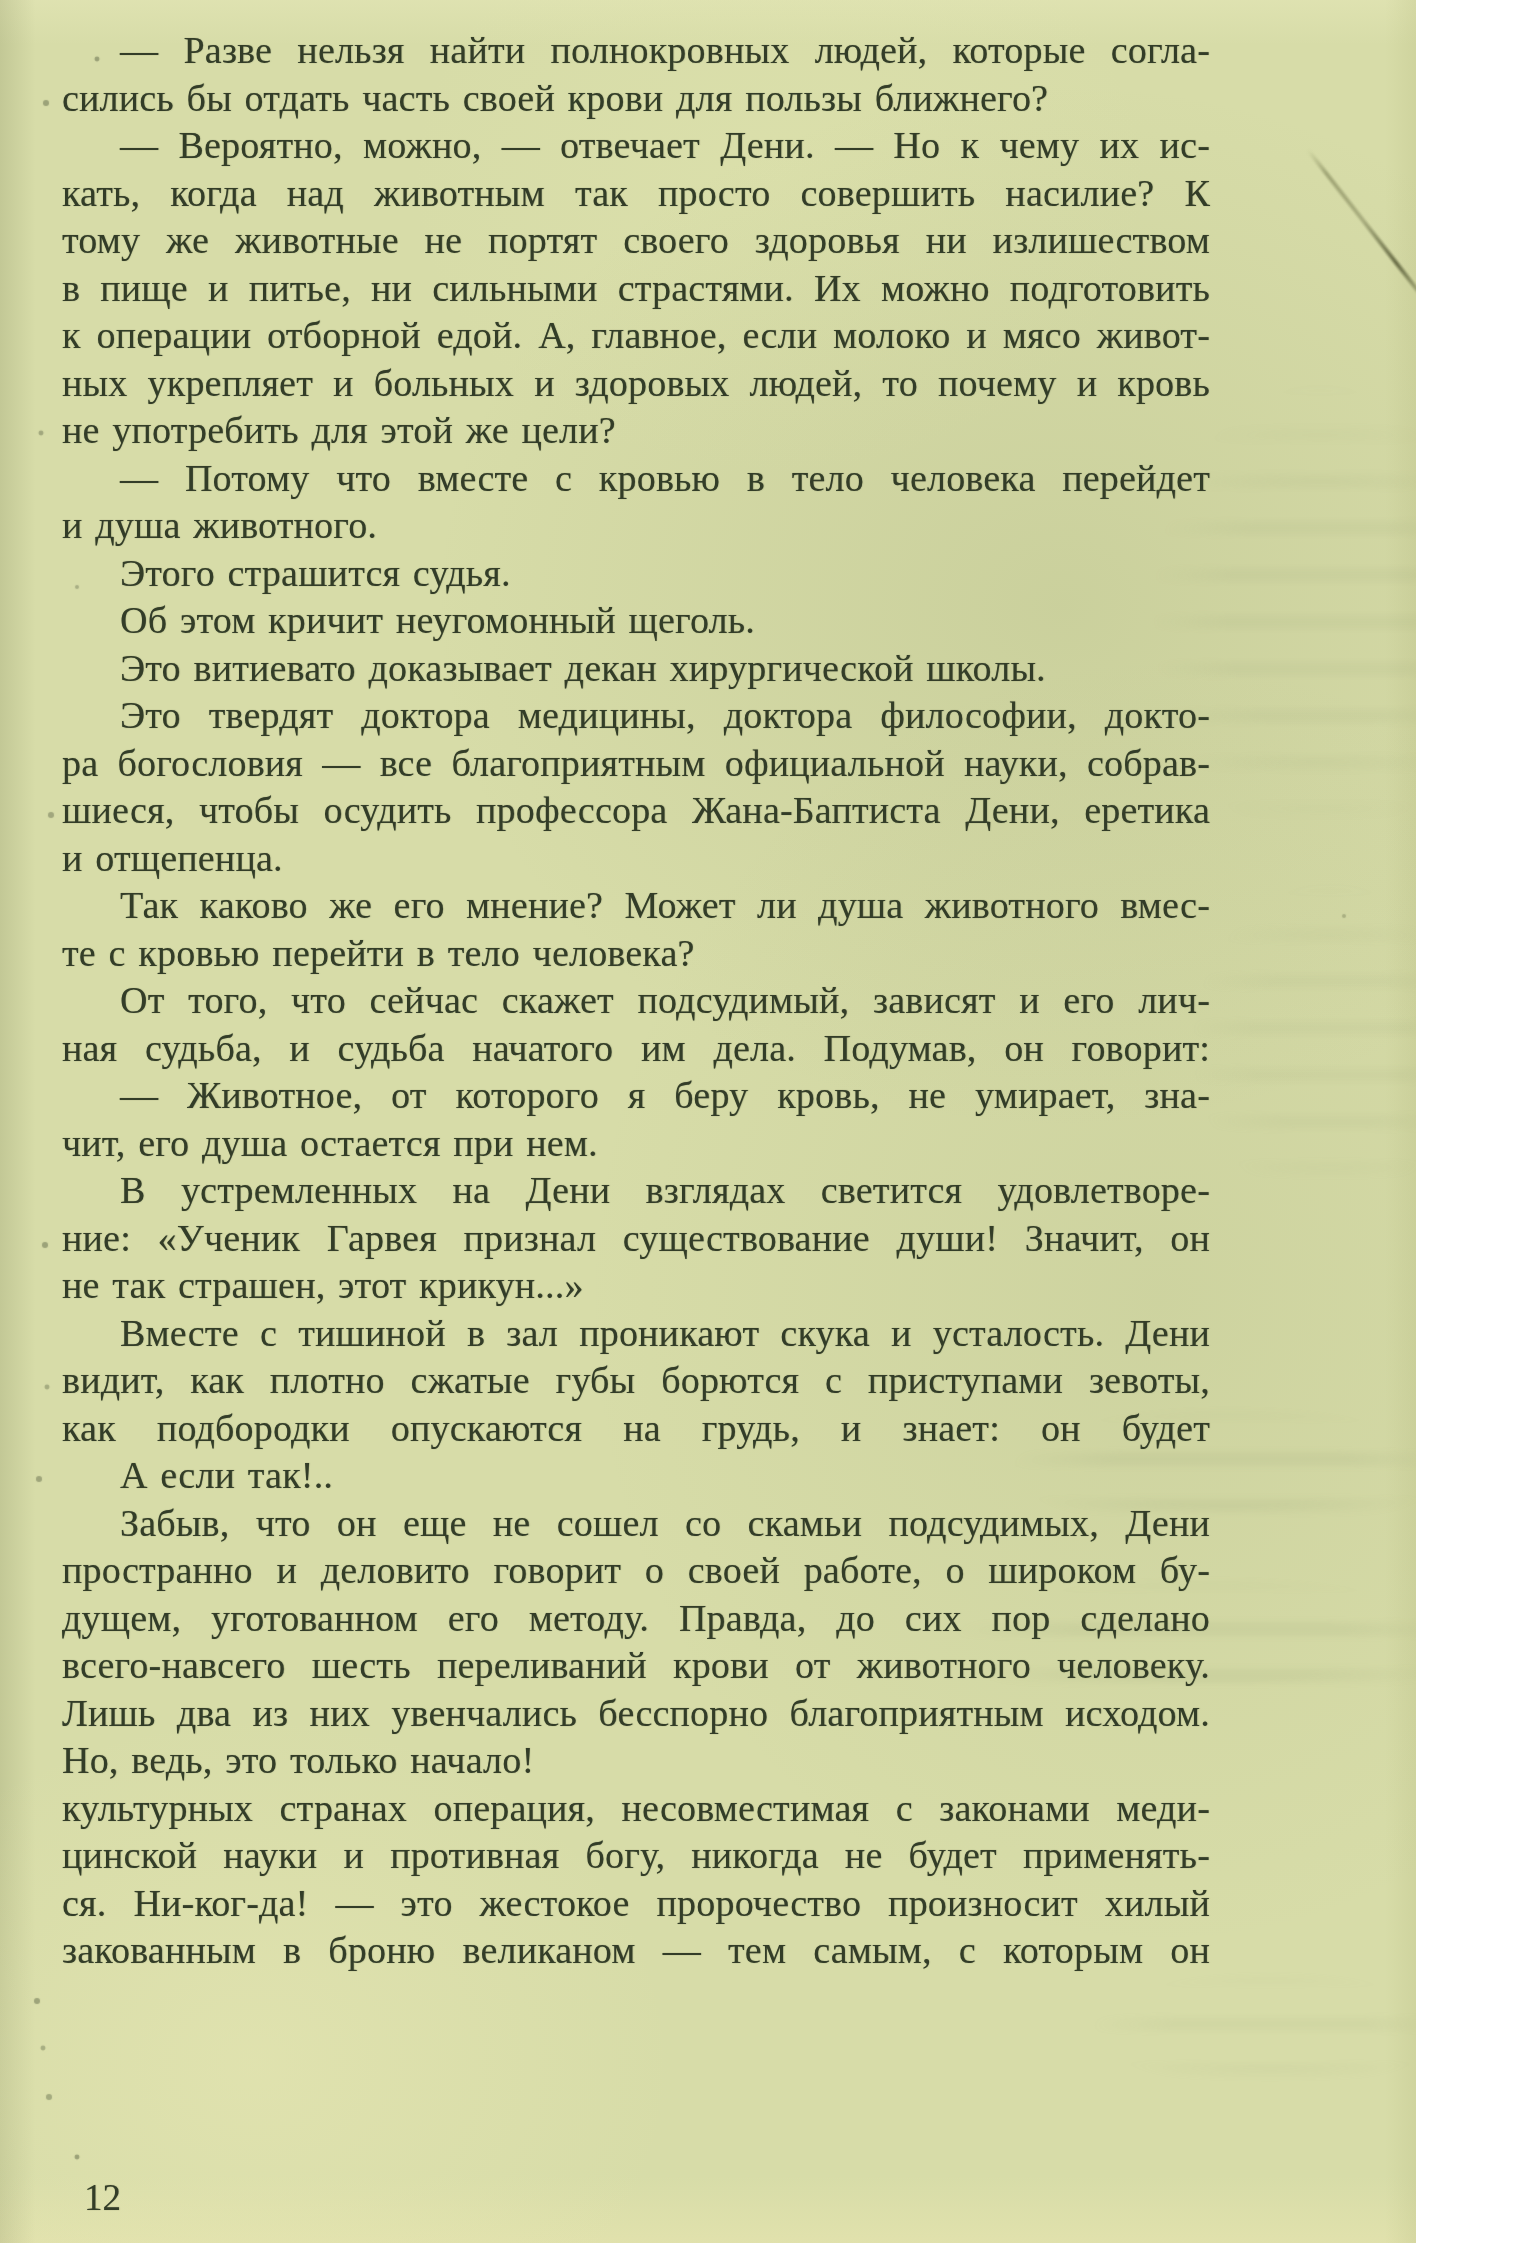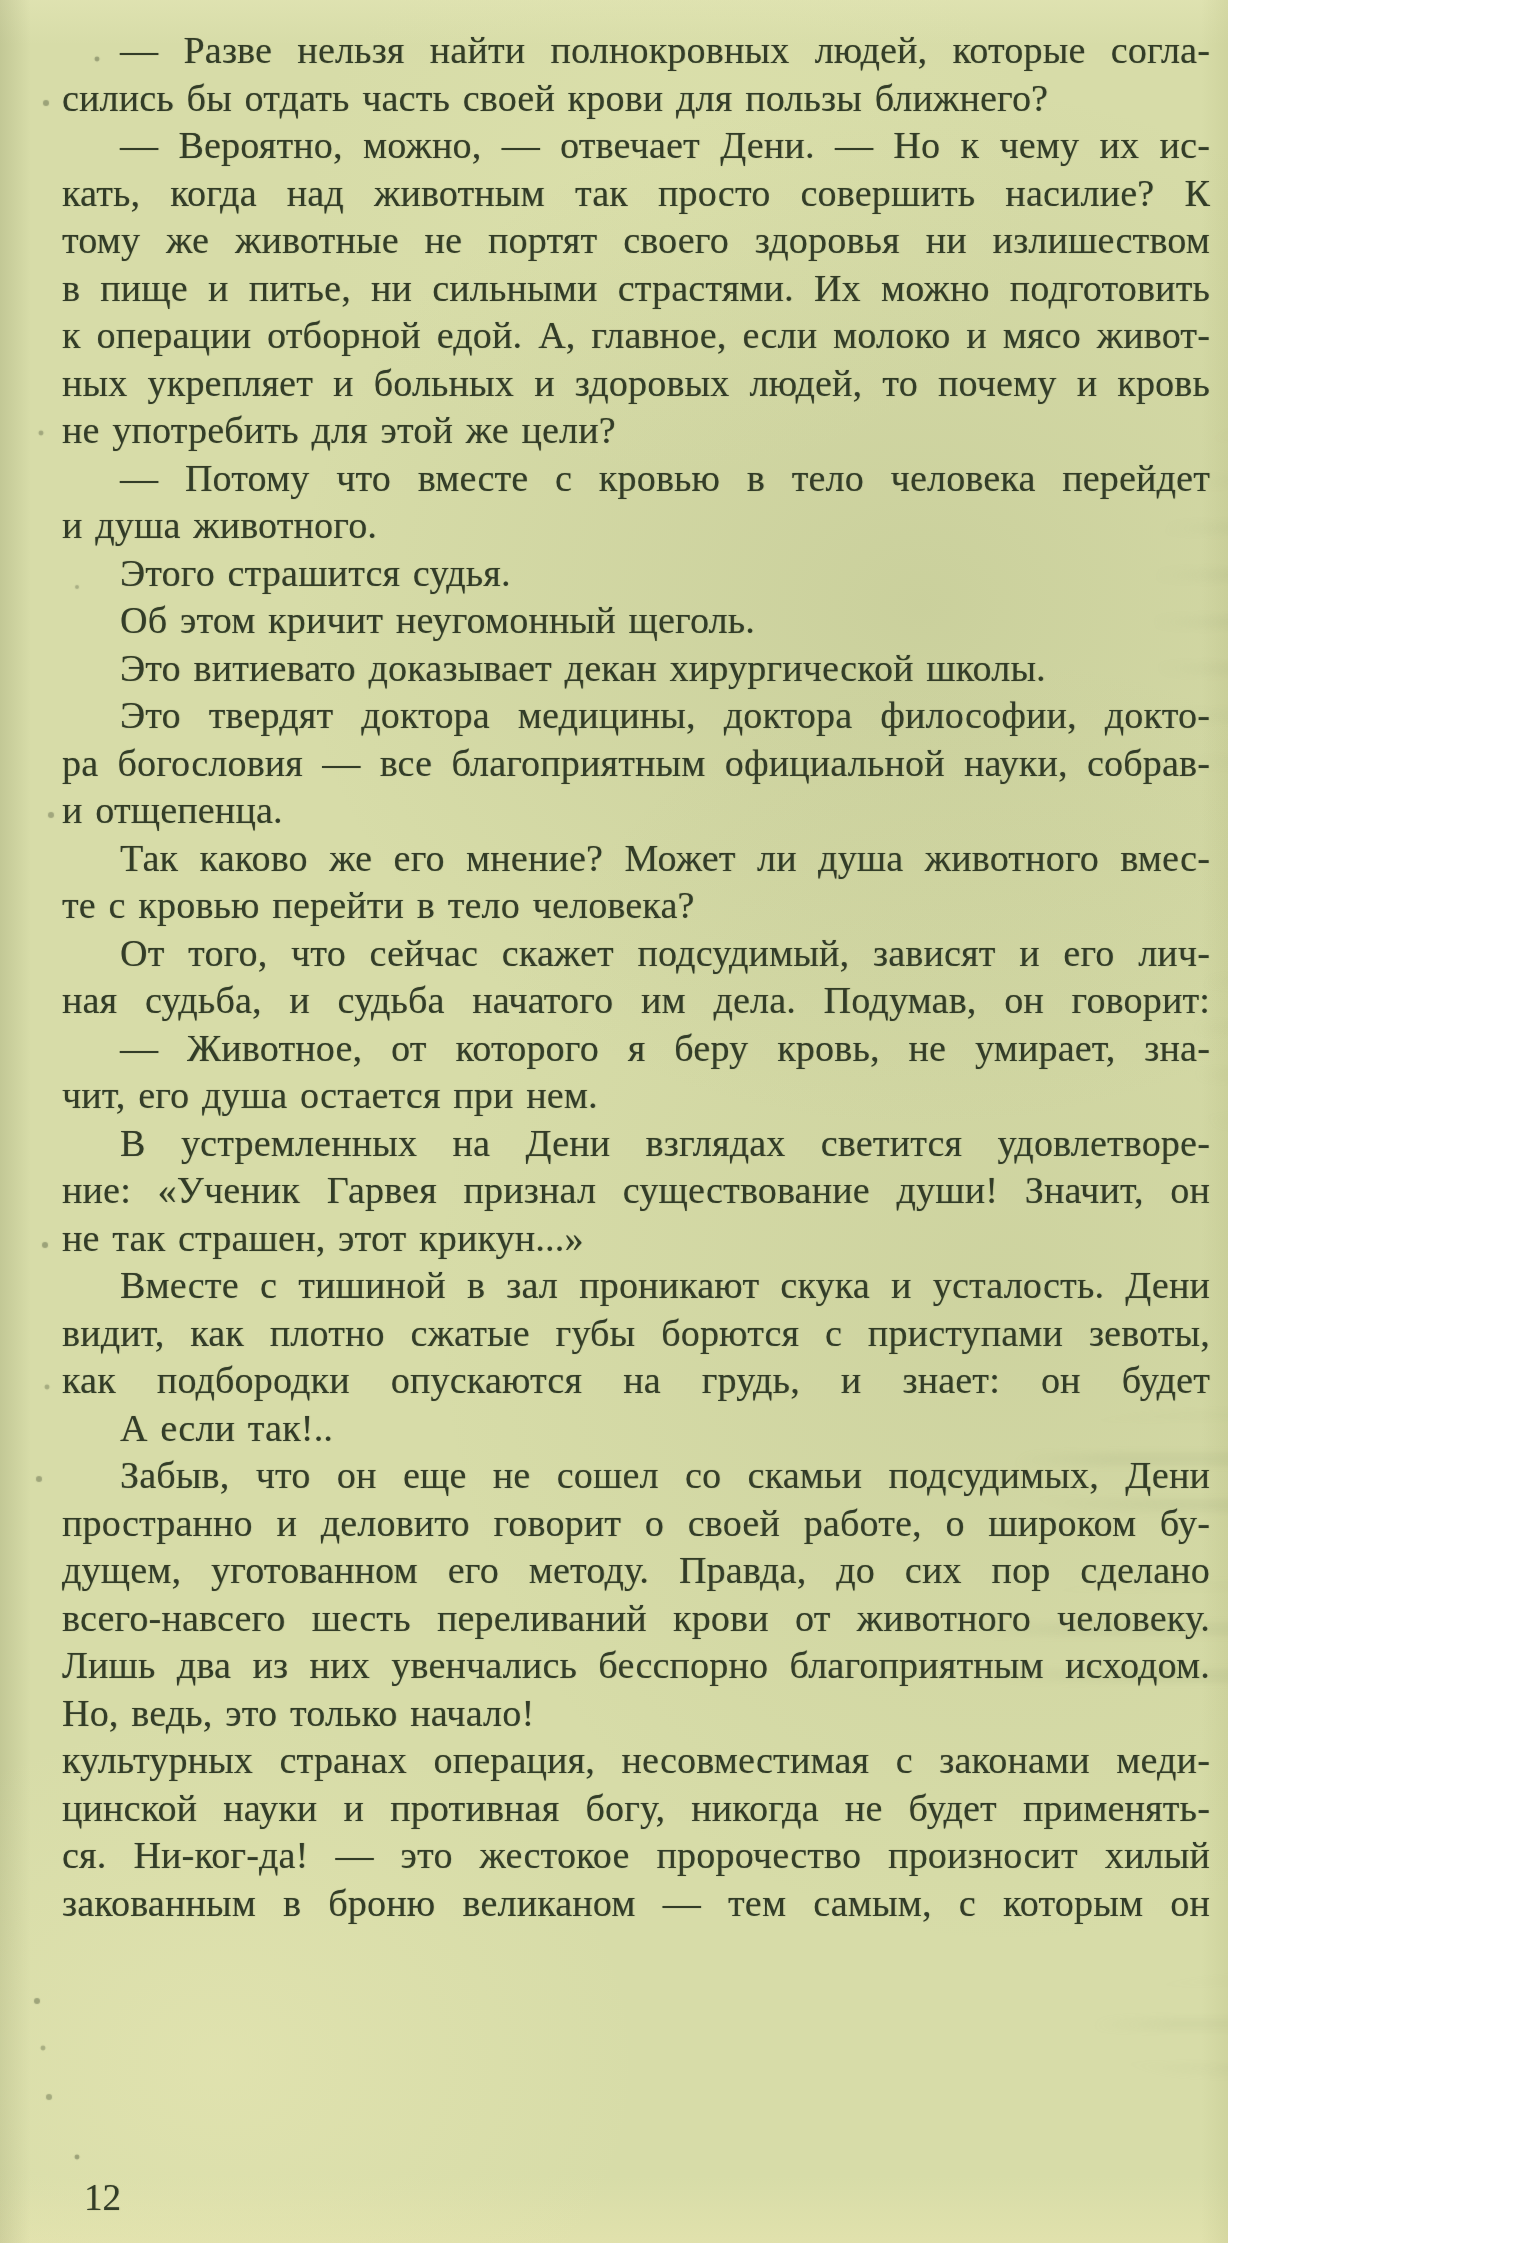--- a/index.html
+++ b/index.html
@@ -3,21 +3,21 @@
 <meta charset="utf-8">
 <style>
   html, body { margin: 0; padding: 0; }
   body {
     width: 1537px; height: 2243px;
     font-family: "Liberation Serif", "DejaVu Serif", serif;
     overflow: hidden;
   }
   .page {
     position: relative;
-    width: 1228px; height: 2243px;
+    width: 1416px; height: 2243px;
     background:
       radial-gradient(900px 750px at 75% 27%, rgba(136,146,96,.16), transparent 70%),
       radial-gradient(800px 900px at 82% 58%, rgba(140,150,100,.13), transparent 72%),
       radial-gradient(600px 500px at 18% 92%, rgba(234,233,182,.45), transparent 70%),
       radial-gradient(500px 400px at 55% 8%, rgba(225,229,175,.35), transparent 75%),
       linear-gradient(90deg, rgba(101,108,66,.18), transparent 2.5%),
       linear-gradient(270deg, rgba(186,190,132,.28), transparent 2.2%),
       linear-gradient(180deg, rgba(230,232,185,.5), transparent 2%),
       linear-gradient(0deg, rgba(233,230,176,.55), transparent 3%),
       var(--paper, #d7dca8);
@@ -134,20 +134,21 @@
       <div class="line justify">к операции отборной едой. А, главное, если молоко и мясо живот-</div>
       <div class="line justify">ных укрепляет и больных и здоровых людей, то почему и кровь</div>
       <div class="line">не употребить для этой же цели?</div>
       <div class="line indent justify">— Потому что вместе с кровью в тело человека перейдет</div>
       <div class="line">и душа животного.</div>
       <div class="line indent">Этого страшится судья.</div>
       <div class="line indent">Об этом кричит неугомонный щеголь.</div>
       <div class="line indent">Это витиевато доказывает декан хирургической школы.</div>
       <div class="line indent justify">Это твердят доктора медицины, доктора философии, докто-</div>
       <div class="line justify">ра богословия — все благоприятным официальной науки, собрав-</div>
+      <div class="line justify">шиеся, чтобы осудить профессора Жана-Баптиста Дени, еретика</div>
       <div class="line">и отщепенца.</div>
       <div class="line indent justify">Так каково же его мнение? Может ли душа животного вмес-</div>
       <div class="line">те с кровью перейти в тело человека?</div>
       <div class="line indent justify">От того, что сейчас скажет подсудимый, зависят и его лич-</div>
       <div class="line justify">ная судьба, и судьба начатого им дела. Подумав, он говорит:</div>
       <div class="line indent justify">— Животное, от которого я беру кровь, не умирает, зна-</div>
       <div class="line">чит, его душа остается при нем.</div>
       <div class="line indent justify">В устремленных на Дени взглядах светится удовлетворе-</div>
       <div class="line justify">ние: «Ученик Гарвея признал существование души! Значит, он</div>
       <div class="line">не так страшен, этот крикун...»</div>

